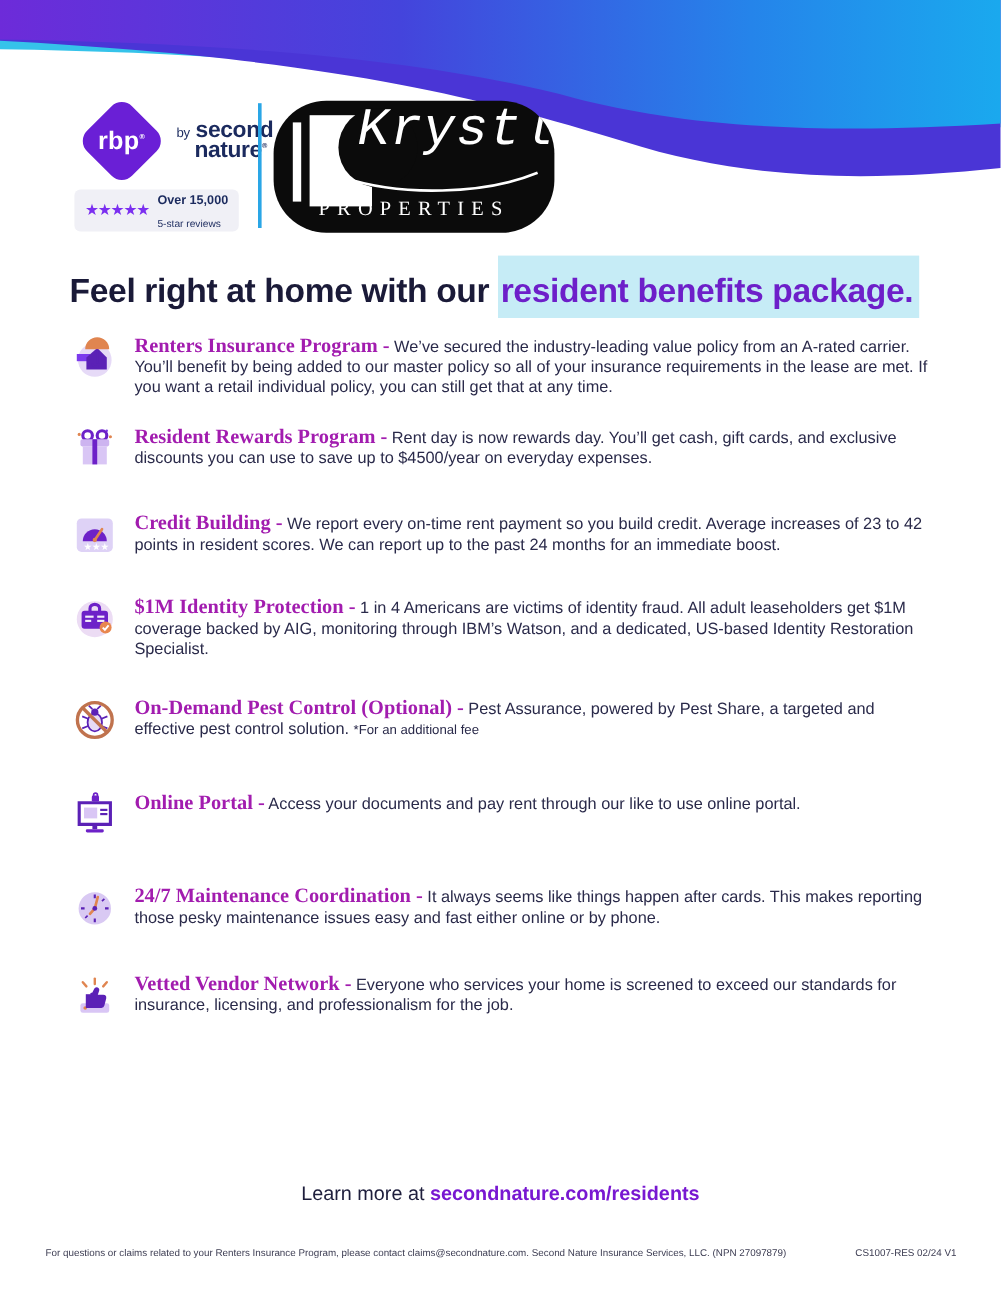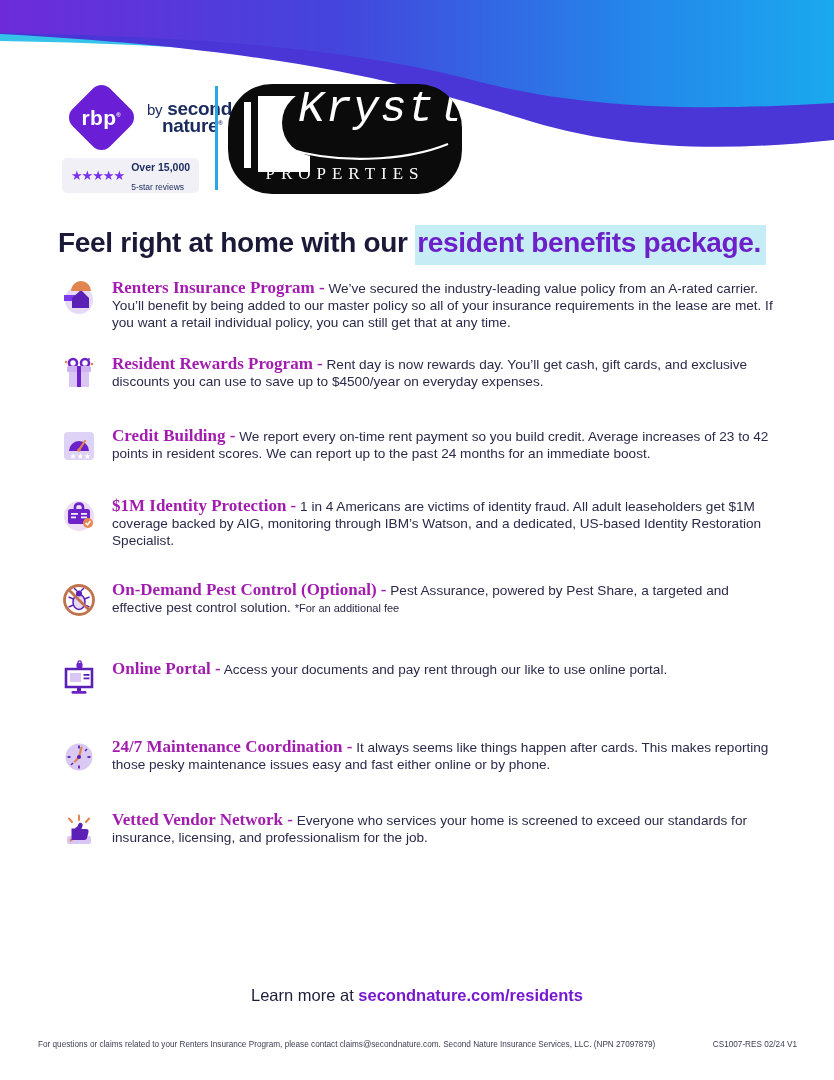--- a/index.html
+++ b/index.html
@@ -16,21 +16,21 @@
   .teal-diamond { position:absolute; left:17px; top:12px; width:44px; height:44px;
     background:#2fc8d8; border-radius:10px; transform:rotate(45deg); }
   .purple-diamond { position:absolute; left:11px; top:5px; width:53px; height:53px;
     background:#6a1fd6; border-radius:12px; transform:rotate(45deg);
     display:flex; align-items:center; justify-content:center; }
   .purple-diamond .label { transform:rotate(-45deg); color:#fff; font-weight:bold;
     font-size:21px; letter-spacing:.3px; }
   .reg { font-size:6px; vertical-align:super; }
   .brand { position:absolute; left:147px; top:100px; color:#1b2a5e; font-weight:bold;
     font-size:19px; line-height:.92; letter-spacing:-.3px; }
-  .brand .by { font-size:15px; font-weight:normal; }
+  .brand .by { font-size:11px; font-weight:normal; }
   .brand .row2 { margin-left:15px; }
   .reviews { position:absolute; left:62px; top:158px; width:137px; height:35px;
     background:#f0f0f6; border-radius:5px; display:flex; align-items:center;
     justify-content:center; gap:7px; }
   .stars { font-family:"DejaVu Sans", sans-serif; color:#7b2ff0; font-size:13px;
     letter-spacing:-1px; }
   .rev-text { line-height:1.15; color:#1b2a5e; }
   .rev-count { font-size:10.5px; font-weight:bold; }
   .rev-label { font-size:8.5px; }
   .logo-sep { position:absolute; left:215px; top:86px; width:3px; height:104px;
@@ -43,21 +43,21 @@
     border-radius:50%; background:#0b0b0b; }
   .k-script { position:absolute; left:70px; top:0; font-family:Liberation Mono, monospace;
     font-style:italic; font-size:44px; color:#fff; letter-spacing:1px; }
   .k-swoosh { position:absolute; left:56px; top:58px; width:166px; height:22px; }
   .k-caps { position:absolute; left:0; right:0; bottom:10px; text-align:center;
     font-family:"Liberation Serif", serif; font-size:17px; letter-spacing:6px;
     color:#fff; }
   
   .title { position:absolute; left:58px; top:227px; width:760px; font-size:28px;
     font-weight:800; color:#1a1a38; letter-spacing:-.3px; white-space:nowrap; }
-  .title .hl { color:#6d1fc9; background:#c6ecf6; padding:2px 5px 7px 2px; }
+  .title .hl { color:#6d1fc9; background:#c6ecf6; padding:14px 5px 7px 2px; }
   
   .benefits { position:absolute; left:58px; top:277px; width:725px; }
   .benefit { display:flex; gap:12px; align-items:flex-start; }
   .benefit:nth-of-type(1) { margin-bottom:21px; }
   .benefit:nth-of-type(2) { margin-bottom:30px; }
   .benefit:nth-of-type(3) { margin-bottom:28px; }
   .benefit:nth-of-type(4) { margin-bottom:29px; }
   .benefit:nth-of-type(5) { margin-bottom:37px; }
   .benefit:nth-of-type(6) { margin-bottom:36px; }
   .benefit:nth-of-type(7) { margin-bottom:31px; }

